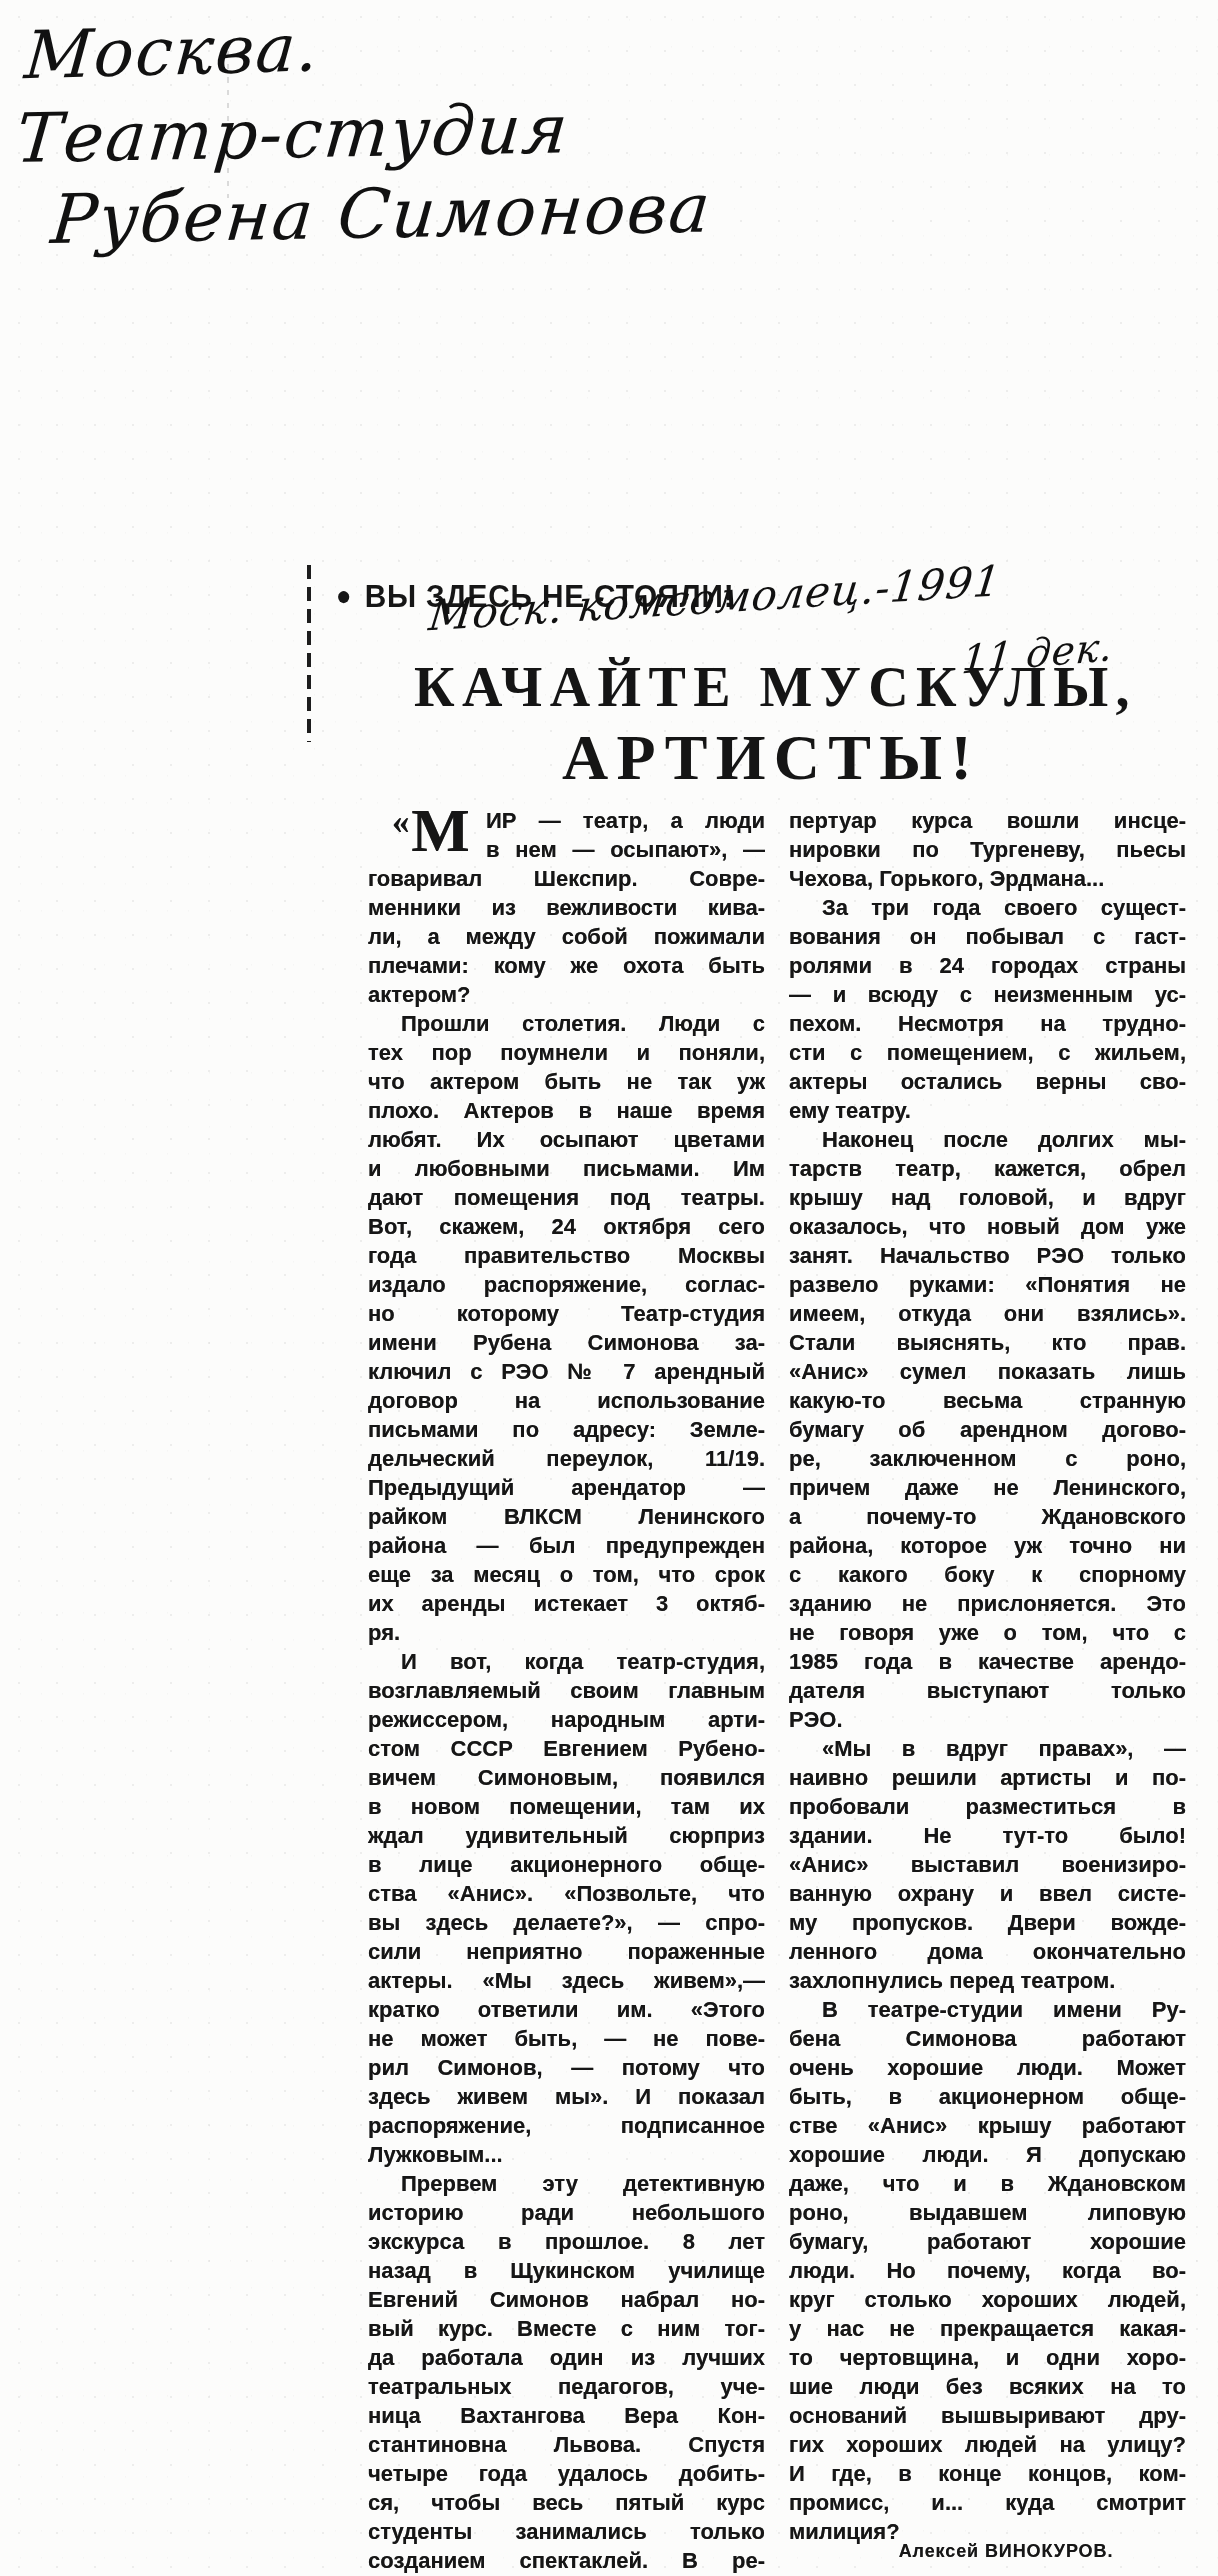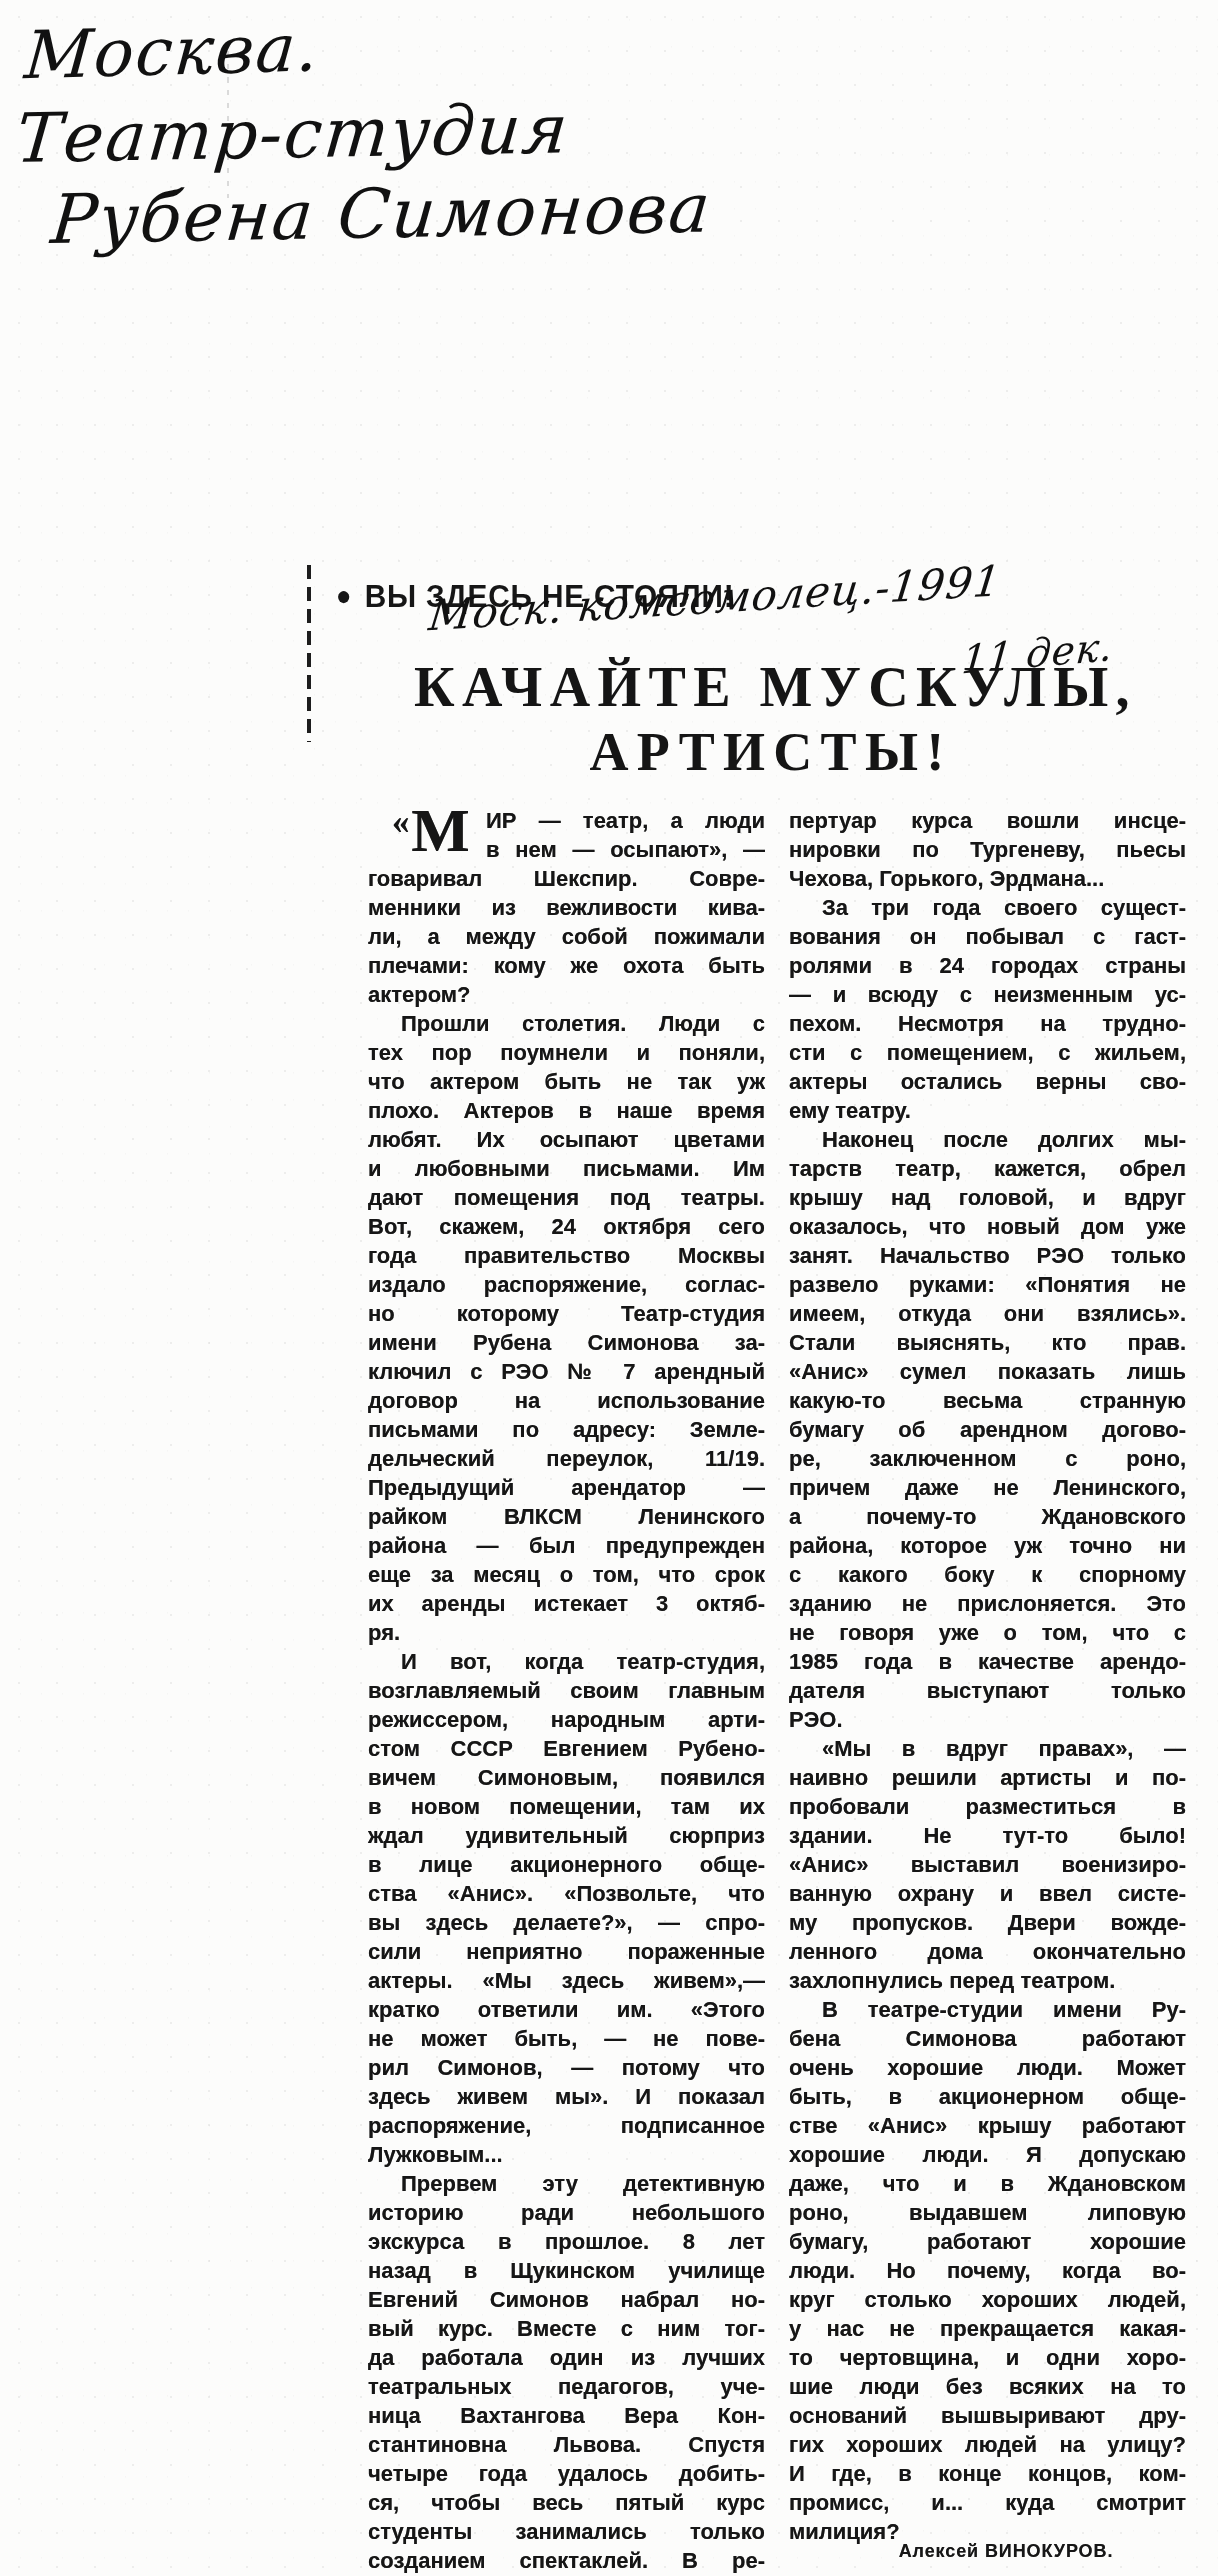--- a/index.html
+++ b/index.html
@@ -60,21 +60,21 @@
   .rubric .bullet{font-size:28px;margin-right:13px;vertical-align:1.8px;}
 
   
   .title{
     position:absolute;left:357px;top:655px;width:780px;
     text-align:center;
     font-family:"Liberation Serif", serif;
     font-weight:700;color:#151515;
   }
   .title .t1{font-size:56px;letter-spacing:7.4px;white-space:nowrap;text-align:right;}
-  .title .t2{font-size:54px;letter-spacing:8.3px;white-space:nowrap;margin-top:1.8px;transform:translateX(24px);}
+  .title .t2{font-size:64px;letter-spacing:8.3px;white-space:nowrap;margin-top:1.8px;transform:translateX(24px);}
 
   
   .col{
     position:absolute;top:806px;width:397px;
     font-size:22px;font-weight:700;
     line-height:29px;
     text-shadow:0 0 0.5px rgba(0,0,0,.55);
   }
   .col-left{left:368px;}
   .col-right{left:789px;}

